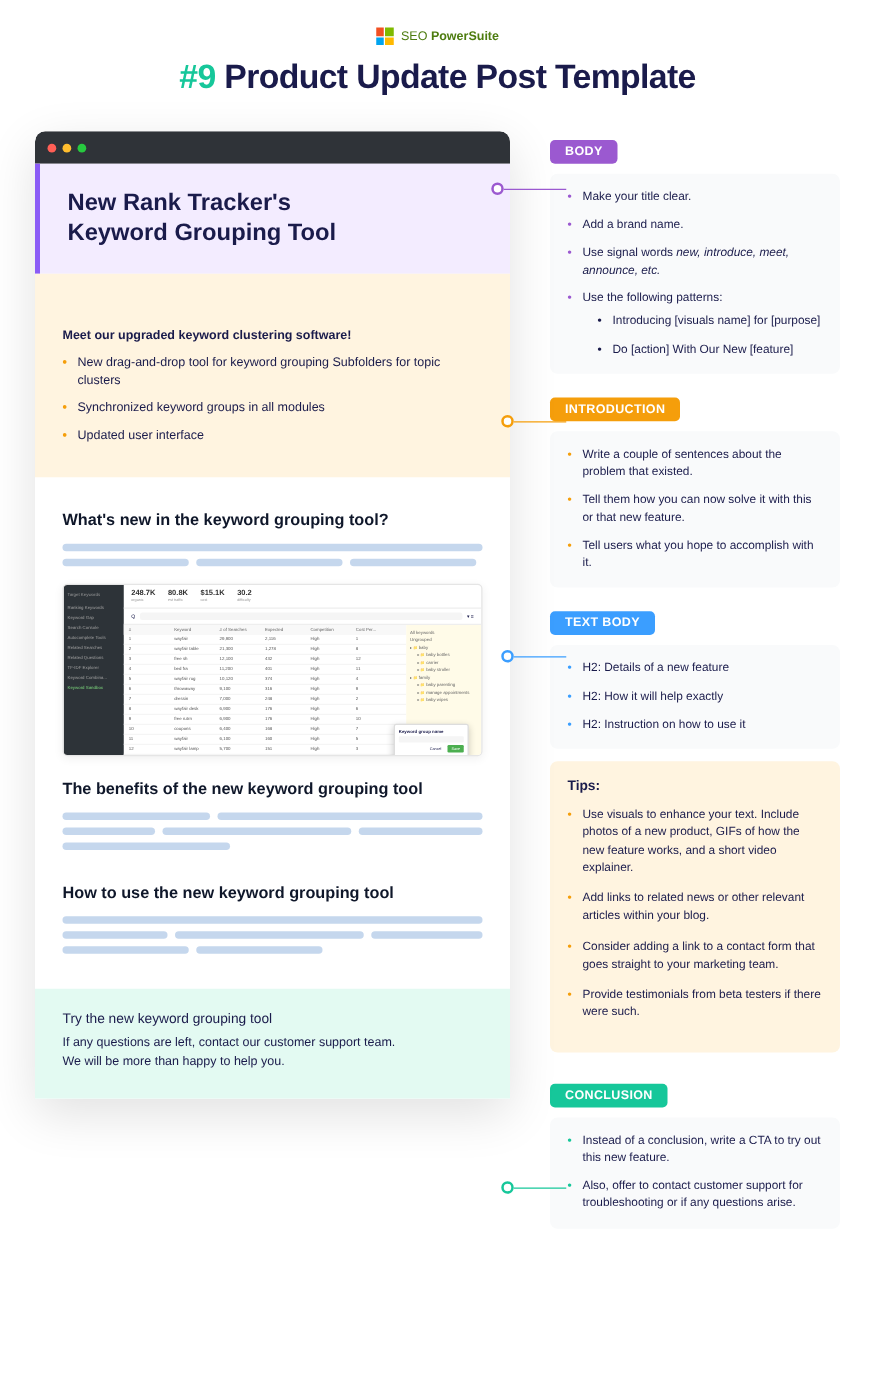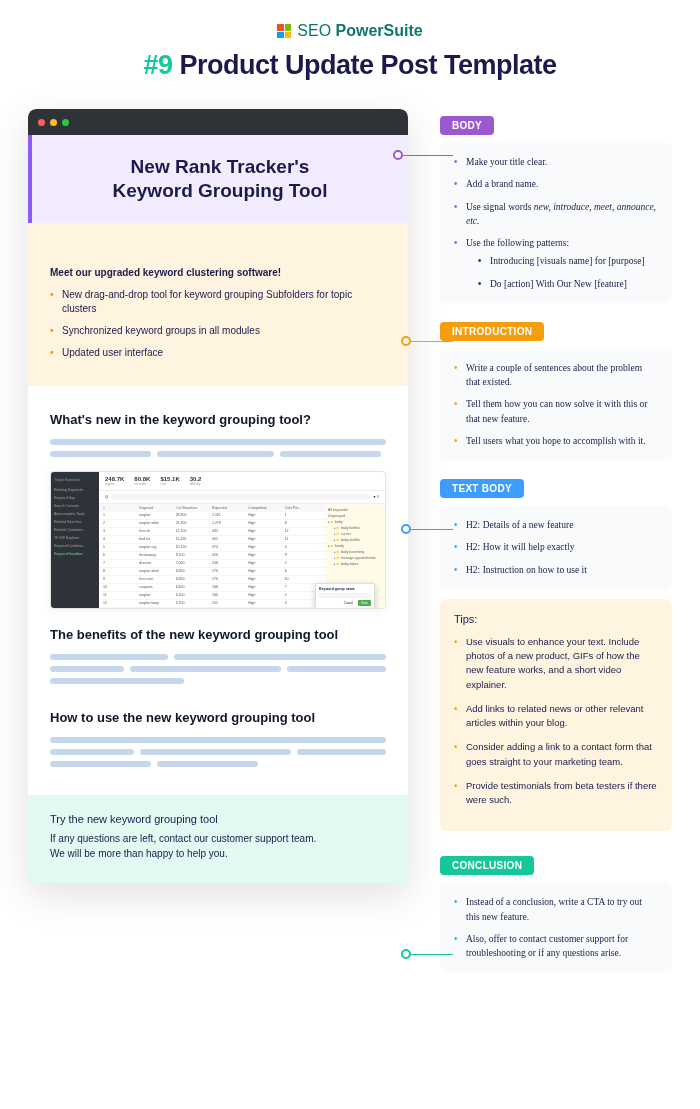--- a/index.html
+++ b/index.html
@@ -7,35 +7,35 @@
     font-family: 'Segoe UI', Arial, sans-serif;
     background: #fff;
     width: 700px;
     color: #1a1b4b;
   }
   .page { padding: 22px 28px 40px; }
   .brand { display: flex; align-items: center; justify-content: center; gap: 6px; margin-bottom: 10px; }
   .brand-logo { width: 14px; height: 14px; display: grid; grid-template-columns: 1fr 1fr; grid-template-rows: 1fr 1fr; gap: 1px; }
   .brand-logo span:nth-child(1){background:#f25022;} .brand-logo span:nth-child(2){background:#7fba00;}
   .brand-logo span:nth-child(3){background:#00a4ef;} .brand-logo span:nth-child(4){background:#ffb900;}
-  .brand-text { font-size: 16px; color: #0f766e; }
+  .brand-text { font-size: 10px; color: #4d7c0f; }
   .brand-text b { font-weight: 700; }
   h1.main-title { text-align: center; font-size: 27px; font-weight: 800; color: #1a1b4b; margin-bottom: 28px; letter-spacing: -0.5px;}
   h1.main-title .hash { color: #16c79a; font-weight: 800; }
 
   .cols { display: flex; gap: 0; align-items: flex-start; position: relative; }
   .left { width: 380px; flex-shrink: 0; position: relative; }
   .right { flex: 1; padding-left: 32px; }
 
   .browser { border-radius: 8px 8px 0 0; overflow: hidden; box-shadow: 0 12px 40px rgba(0,0,0,0.12); }
   .browser-bar { background: #2f3338; height: 26px; display:flex; align-items:center; padding: 0 10px; gap:5px; border-radius: 8px 8px 0 0;}
   .dot { width:7px; height:7px; border-radius:50%; }
   .dot.r{background:#ff5f56;} .dot.y{background:#ffbd2e;} .dot.g{background:#27c93f;}
 
-  .panel-title { background: #f3ecff; padding: 20px 22px; border-left: 4px solid #8b5cf6; text-align: center; }
+  .panel-title { background: #f3ecff; padding: 20px 22px; border-left: 4px solid #8b5cf6; }
   .panel-title h2 { font-size: 19px; font-weight: 800; color: #1a1b4b; line-height: 1.25; }
 
   .panel-intro { background: #fff4e0; padding: 16px 22px 18px; font-size: 10px; }
   .panel-intro p { color:#1a1b4b; font-weight:600; margin-bottom:10px;margin-top:28px; }
   .panel-intro ul { list-style:none; }
   .panel-intro li { position:relative; padding-left:12px; margin-bottom:8px; color:#1a1b4b; font-weight:500; line-height:1.4;}
   .panel-intro li::before { content:"•"; position:absolute; left:0; color:#f59e0b; font-weight:bold;}
 
   .panel-body { background: #fff; padding: 22px; }
   .panel-body h3 { font-size: 13px; font-weight:700; color:#0f172a; margin: 4px 0 12px; }
@@ -76,32 +76,32 @@
   .panel-conc { background: #e3faf2; padding: 18px 22px 22px; font-size:10px;}
   .panel-conc h4 { font-weight:400; margin-bottom:6px; font-size:11px;}
   .panel-conc p { line-height:1.5; color:#1a1b4b; }
 
   
   .callout { margin-bottom: 18px; }
   .pill { display:inline-block; padding:4px 12px; border-radius:4px; font-size:10px; font-weight:700; color:#fff; letter-spacing:0.3px; margin-bottom:8px;}
   .pill.purple { background:#9b59d0; } .pill.orange{background:#f59e0b;} .pill.blue{background:#3b9eff;} .pill.green{background:#16c79a;}
   .card { background:#f9fafb; border-radius:6px; padding:12px 14px; font-size:9.5px; line-height:1.5;}
   .card ul { list-style:none; }
-  .card li { position:relative; padding-left:12px; margin-bottom:8px; color:#1a1b4b; font-weight:500;font-family:Liberation Serif, serif;}
+  .card li { position:relative; padding-left:12px; margin-bottom:8px; color:#1a1b4b; font-weight:500;}
   .card li:last-child{margin-bottom:0;}
   .card.purple li::before{content:"•"; position:absolute; left:0; color:#9b59d0; font-weight:bold;}
   .card.orange li::before{content:"•"; position:absolute; left:0; color:#f59e0b; font-weight:bold;}
   .card.blue li::before{content:"•"; position:absolute; left:0; color:#3b9eff; font-weight:bold;}
   .card.green li::before{content:"•"; position:absolute; left:0; color:#16c79a; font-weight:bold;}
   .card .sub { margin-left:12px; margin-top:4px;}
   .card .sub li::before{color:#1a1b4b;}
   .card em { font-style: italic; }
 
   .tips-card { background:#fff4e0; border-radius:6px; padding:14px; font-size:9.5px; margin-top:10px;}
-  .tips-card h5 { font-weight:400; color:#1a1b4b; margin-bottom:10px; font-size:11px;}
+  .tips-card h5 { font-weight:700; color:#1a1b4b; margin-bottom:10px; font-size:11px;}
   .tips-card ul { list-style:none;}
   .tips-card li { position:relative; padding-left:12px; margin-bottom:10px; color:#1a1b4b; font-weight:500; line-height:1.5;}
   .tips-card li::before{content:"•"; position:absolute; left:0; color:#f59e0b; font-weight:bold;}
 
   
   .conn { position:absolute; height:1px; z-index:5;}
   .conn .ring { width:10px; height:10px; border-radius:50%; border:2px solid; position:absolute; left:-5px; top:-5px; background:#fff;}
   .conn .line { position:absolute; height:1.5px; top:-0.5px;}
 
   .sp-title { margin-top: 6px; }

